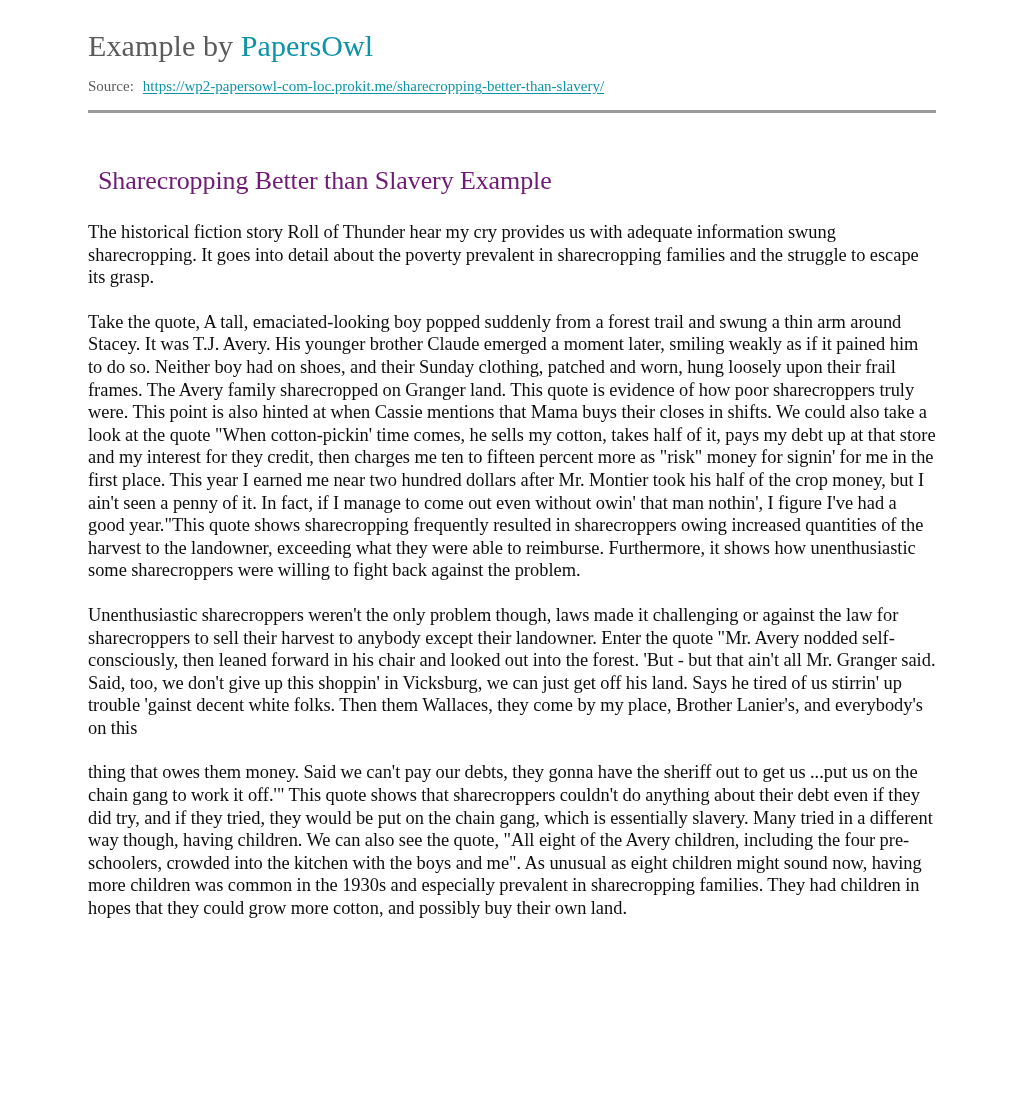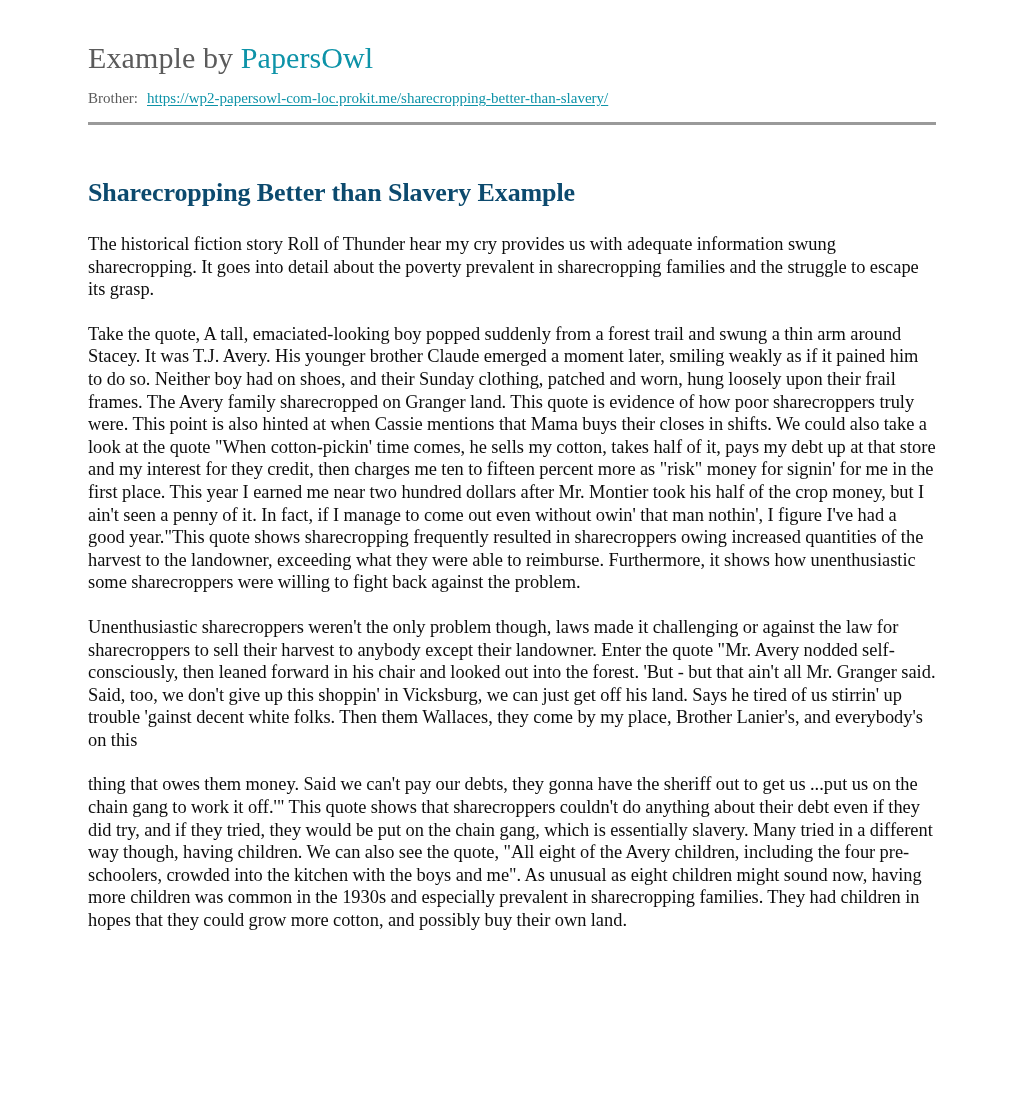--- a/index.html
+++ b/index.html
@@ -11,21 +11,21 @@
   body {
     width: 1024px;
     min-height: 1098px;
     font-family: "Liberation Serif", "DejaVu Serif", serif;
     color: #000000;
     -webkit-font-smoothing: antialiased;
   }
 
   .page {
     width: 1024px;
-    padding: 12px 88px;
+    padding: 0 88px;
   }
 
   
   .doc-header {
     padding-top: 26px;
   }
 
   .brand-line {
     font-size: 30px;
     line-height: 40px;
@@ -64,23 +64,23 @@
   }
 
   
   .article {
     padding-top: 44px;
   }
 
   .article-title {
     font-size: 26px;
     line-height: 32px;
-    font-weight: bold;
-    color: #0c4a6e;
-    margin: 0 0 24px 0;
+    font-weight: normal;
+    color: #701a75;
+    margin: 0 0 24px 10px;
     letter-spacing: -0.1px;
   }
 
   .article-body p {
     font-size: 18.4px;
     line-height: 22.6px;
     margin: 0 0 22px 0;
     color: #0d0d0d;
     text-align: left;
     word-spacing: -0.2px;
@@ -94,21 +94,21 @@
 
 <div class="page">
 
   <header class="doc-header">
 
     <div class="brand-line">
       <span>Example by </span><span class="brand-name">PapersOwl</span>
     </div>
 
     <div class="source-line">
-      <span class="source-label">Brother:</span><a class="source-url" href="#">https://wp2-papersowl-com-loc.prokit.me/sharecropping-better-than-slavery/</a>
+      <span class="source-label">Source:</span><a class="source-url" href="#">https://wp2-papersowl-com-loc.prokit.me/sharecropping-better-than-slavery/</a>
     </div>
 
     <hr class="header-rule">
 
   </header>
 
   <article class="article">
 
     <h1 class="article-title">Sharecropping Better than Slavery Example</h1>
 

